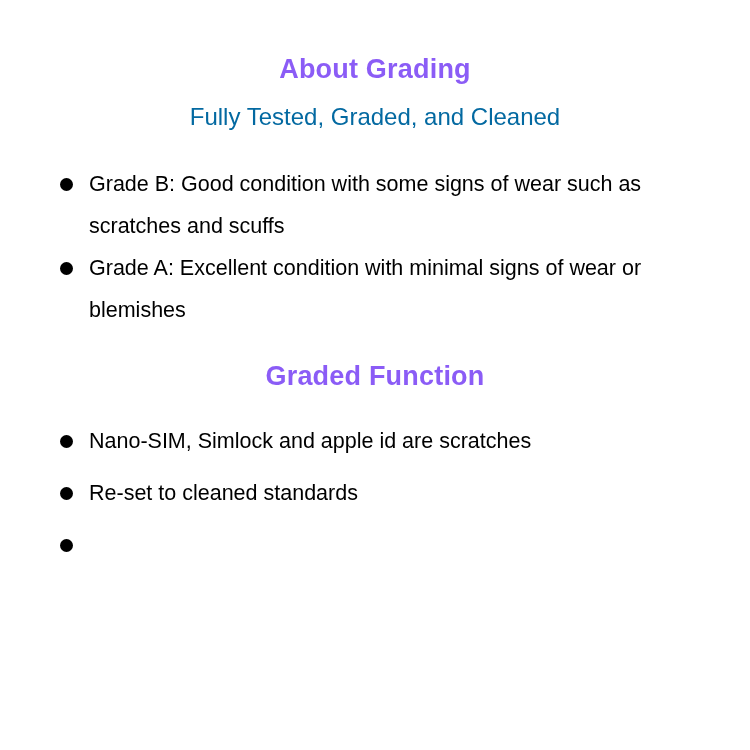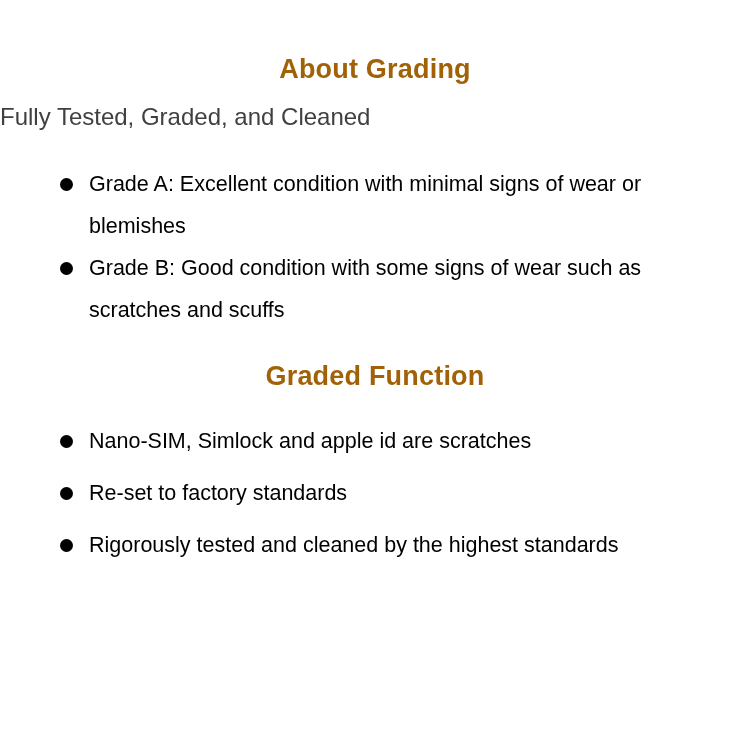--- a/index.html
+++ b/index.html
@@ -19,28 +19,29 @@
     width: 750px;
     height: 750px;
     box-sizing: border-box;
     padding: 0;
   }
   .heading {
     text-align: center;
     font-weight: bold;
     font-size: 27px;
     letter-spacing: 0.2px;
-    color: #a16207;
+    color: #8b5cf6;
   }
   .heading-1 {
     margin-top: 54px;
   }
   .subheading {
+    text-align: center;
     font-size: 24px;
-    color: #404040;
+    color: #0369a1;
     margin-top: 16px;
   }
   .list {
     list-style: none;
     margin: 0;
     padding: 0;
   }
   .list-grading {
     margin-top: 32px;
     padding-left: 58px;
@@ -79,38 +80,37 @@
 
 <div class="page">
 
   <h1 class="heading heading-1">About Grading</h1>
 
   <div class="subheading">Fully Tested, Graded, and Cleaned</div>
 
   <ul class="list list-grading">
     <li class="item">
       <span class="bullet"></span>
-      <span>Grade A: Excellent condition with minimal signs of wear or blemishes</span>
+      <span>Grade B: Good condition with some signs of wear such as scratches and scuffs</span>
     </li>
     <li class="item">
       <span class="bullet"></span>
-      <span>Grade B: Good condition with some signs of wear such as scratches and scuffs</span>
+      <span>Grade A: Excellent condition with minimal signs of wear or blemishes</span>
     </li>
   </ul>
 
   <h1 class="heading heading-2">Graded Function</h1>
 
   <ul class="list list-function">
     <li class="item">
       <span class="bullet"></span>
       <span>Nano-SIM, Simlock and apple id are scratches</span>
     </li>
     <li class="item">
       <span class="bullet"></span>
-      <span>Re-set to factory standards</span>
+      <span>Re-set to cleaned standards</span>
     </li>
     <li class="item">
       <span class="bullet"></span>
-      <span>Rigorously tested and cleaned by the highest standards</span>
     </li>
   </ul>
 
 </div>
 
 </body></html>

